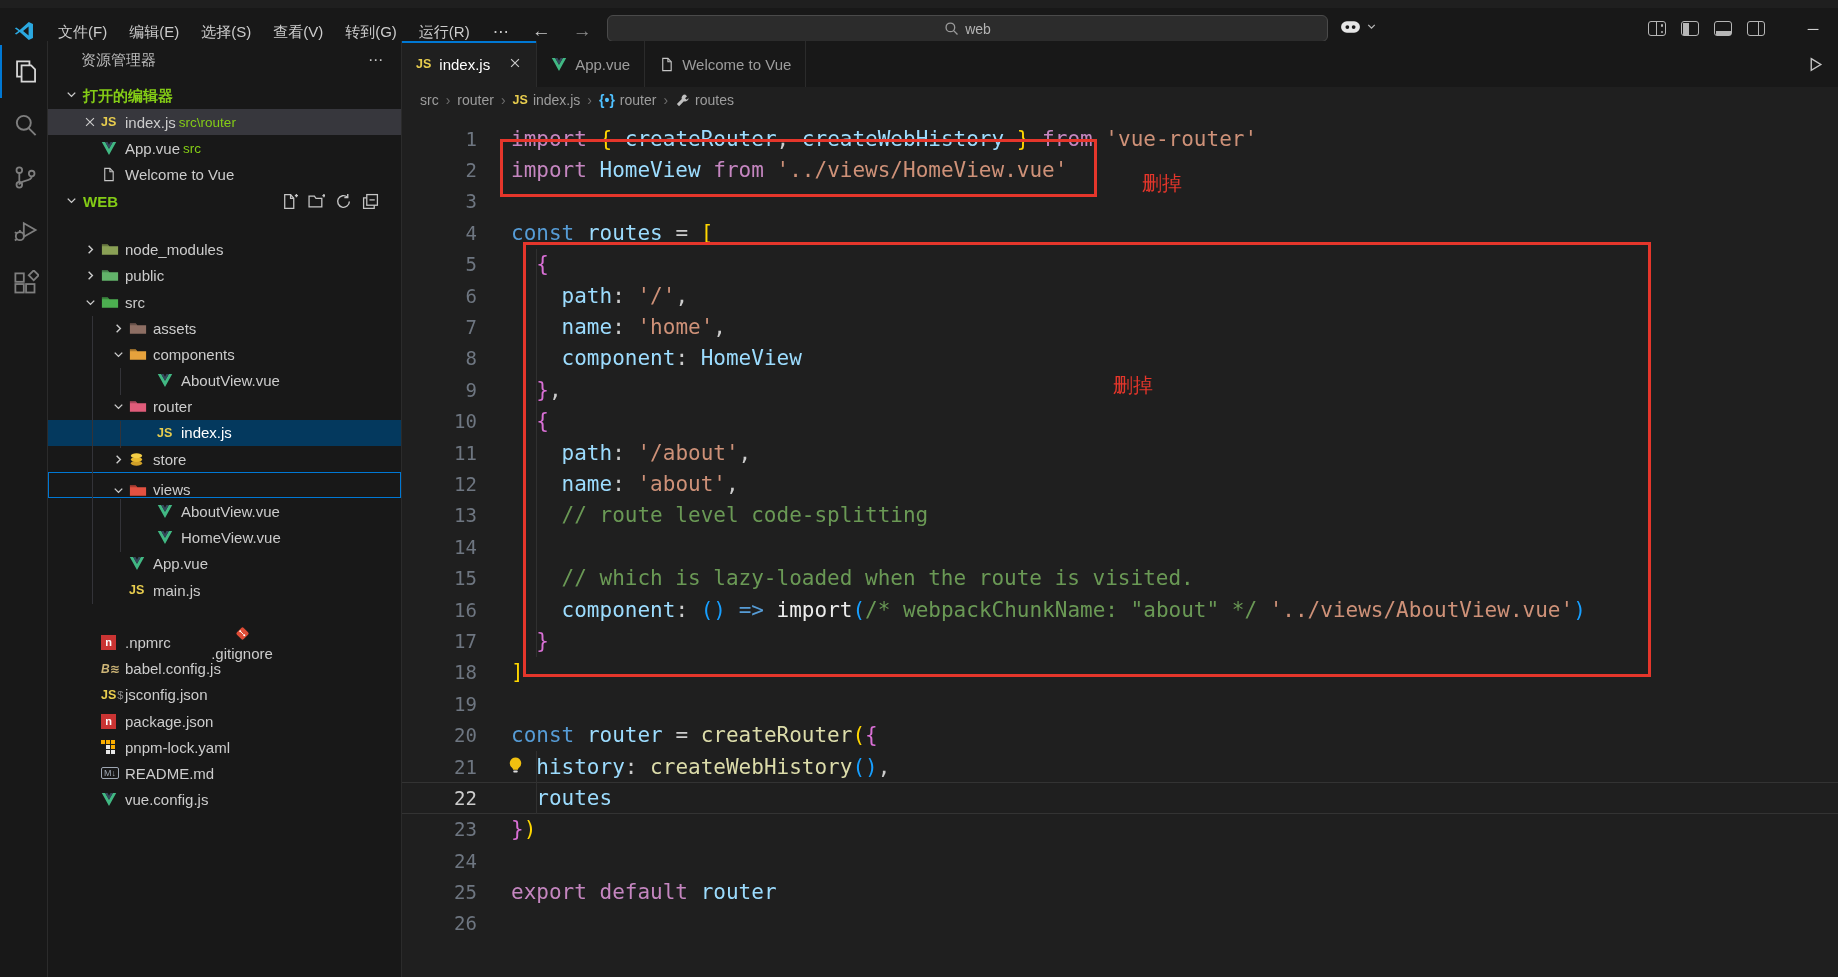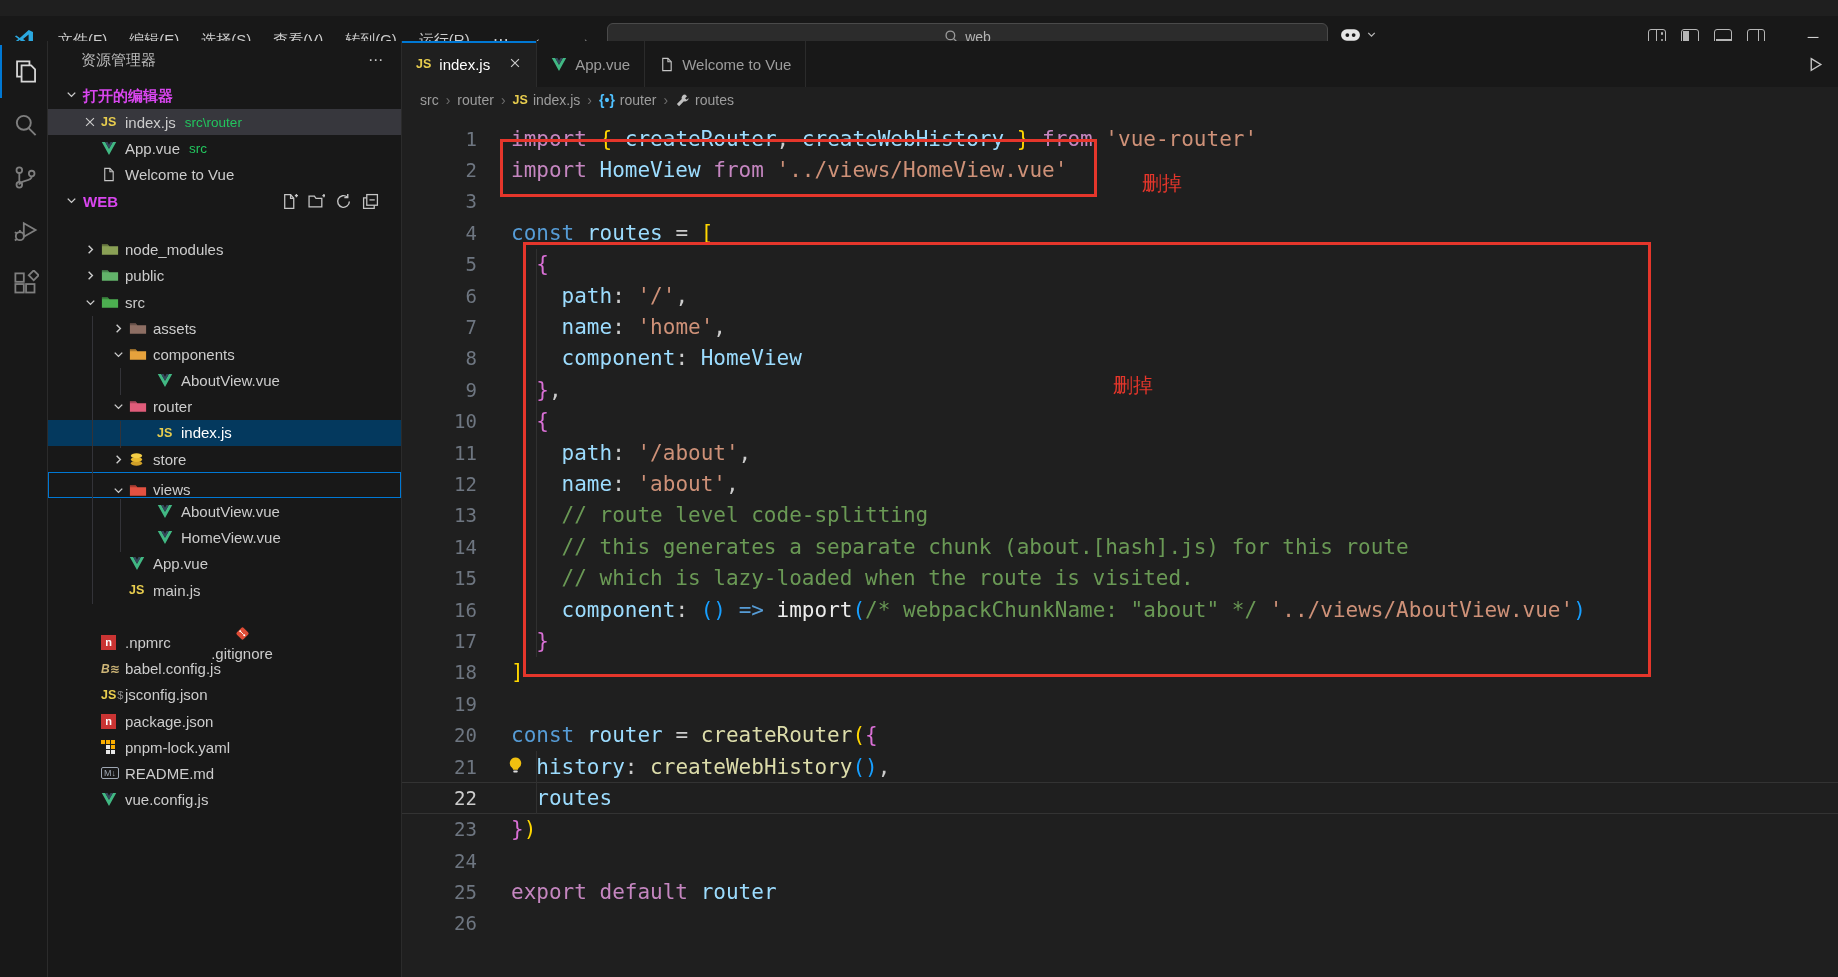--- a/index.html
+++ b/index.html
@@ -3,21 +3,21 @@
 <meta charset="utf-8">
 <style>
   * { margin:0; padding:0; box-sizing:border-box; }
   html,body { background:#000; }
   #window {
     position:relative; width:1838px; height:977px; overflow:hidden;
     background:#1f1f1f; font-family:"Liberation Sans","DejaVu Sans",sans-serif;
     color:#cccccc; -webkit-font-smoothing:antialiased;
   }
   
-  #titlebar { position:absolute; left:0; top:16px; width:1838px; height:47px;
+  #titlebar { position:absolute; left:0; top:8px; width:1838px; height:47px;
     background:#181818; border-bottom:1px solid #2b2b2b; display:flex; align-items:center; }
   .logo { width:24px; height:24px; margin:0 10px 0 13px; display:flex; align-items:center; }
   .menu-item { padding:0 11px; font-size:15px; color:#cccccc; line-height:41px; cursor:default; }
   .menu-more { padding:0 12px; color:#cccccc; font-size:16px; }
   .nav-arrow { font-size:19px; padding:0 11px; }
   .nav-back { color:#c8c8c8; } .nav-fwd { color:#8d8d8d; }
   #searchbox { position:absolute; left:607px; top:7px; width:721px; height:27px;
     background:#2c2c2c; border:1px solid #4a4a4a; border-radius:6px;
     display:flex; align-items:center; justify-content:center; gap:6px;
     color:#b4b4b4; font-size:14px; }
@@ -32,29 +32,29 @@
     background:#181818; border-right:1px solid #2b2b2b; }
   .act-item { width:48px; height:53px; display:flex; align-items:center; justify-content:center;
     color:#7e7e7e; border-left:2px solid transparent; }
   .act-item.active { color:#d7d7d7; border-left:2px solid #0078d4; }
   .act-item svg { width:27px; height:27px; }
   
   #sidebar { position:absolute; left:48px; top:41px; width:354px; height:936px;
     background:#181818; border-right:1px solid #2b2b2b; font-size:15px; overflow:hidden; }
   #sidebar-header { height:38px; display:flex; align-items:center; padding:0 18px 0 33px; color:#bbbbbb; }
   #sidebar-header .sp { flex:1; }
-  .sec-header { height:27px; display:flex; align-items:center; font-weight:bold; color:#d946ef; padding-left:16px; }
+  .sec-header { height:27px; display:flex; align-items:center; font-weight:bold; color:#84cc16; padding-left:16px; }
   .sec-header .chev { width:19px; color:#cccccc; }
   .sec-actions { margin-left:auto; padding-right:22px; display:flex; gap:10px; color:#c5c5c5; }
   .sec-actions svg { width:17px; height:17px; }
   .row { height:26.2px; display:flex; align-items:center; white-space:nowrap; }
   .row .slot { flex:0 0 18px; display:flex; align-items:center; color:#cccccc; }
   .row .fico { flex:0 0 24px; display:flex; align-items:center; }
   .row .lbl { color:#cccccc; }
-  .row .detail { color:#22c55e; font-size:13.5px; margin-left:9px; }
+  .row .detail { color:#84cc16; font-size:13.5px; margin-left:3px; }
   .row.oe-selected { background:#37373d; }
   .row.tree-selected { background:#04395e; } .row.tree-selected .lbl { color:#ffffff; }
   .row.tree-focused { outline:1px solid #0078d4; outline-offset:-1px; }
   .tree-guide { position:absolute; width:1px; background:#333338; }
   
   .jsb { font-weight:bold; color:#e8cd4e; font-size:12.5px; letter-spacing:0; }
   .npmb { background:#ca3433; color:#fff; font-size:11px; font-weight:bold; width:15px; height:15px;
     display:inline-flex; align-items:center; justify-content:center; }
   .babb { color:#cdb577; font-size:12px; font-style:italic; font-weight:bold; }
   .mdb { color:#9ea7b3; border:1px solid #9ea7b3; font-size:9px; padding:0 2px; border-radius:2px; }
@@ -665,21 +665,20 @@
       <div class="code-line">
         <span class="ln">12</span>
         <span class="ct"><span class="t-p">    </span><span class="t-v">name</span><span class="t-p">: </span><span class="t-s">'about'</span><span class="t-p">,</span></span>
       </div>
       <div class="code-line">
         <span class="ln">13</span>
         <span class="ct"><span class="t-p">    </span><span class="t-c">// route level code-splitting</span></span>
       </div>
       <div class="code-line">
         <span class="ln">14</span>
-        <span class="ct"><span class="t-p">    </span><span class="t-c">// this generates a separate chunk (about.[hash].js) for this route</span></span>
       </div>
       <div class="code-line">
         <span class="ln">15</span>
         <span class="ct"><span class="t-p">    </span><span class="t-c">// which is lazy-loaded when the route is visited.</span></span>
       </div>
       <div class="code-line">
         <span class="ln">16</span>
         <span class="ct"><span class="t-p">    </span><span class="t-v">component</span><span class="t-p">: </span><span class="t-b3">()</span><span class="t-p"> </span><span class="t-kb">=&gt;</span><span class="t-p"> </span><span class="t-w">import</span><span class="t-b3">(</span><span class="t-c">/* webpackChunkName: "about" */</span><span class="t-p"> </span><span class="t-s">'../views/AboutView.vue'</span><span class="t-b3">)</span></span>
       </div>
       <div class="code-line">

